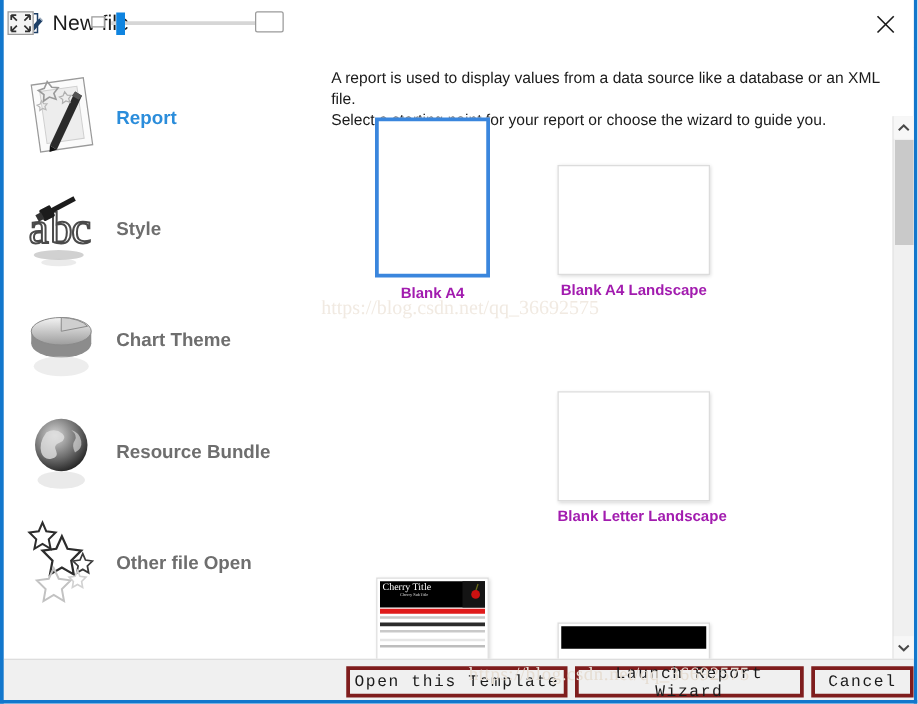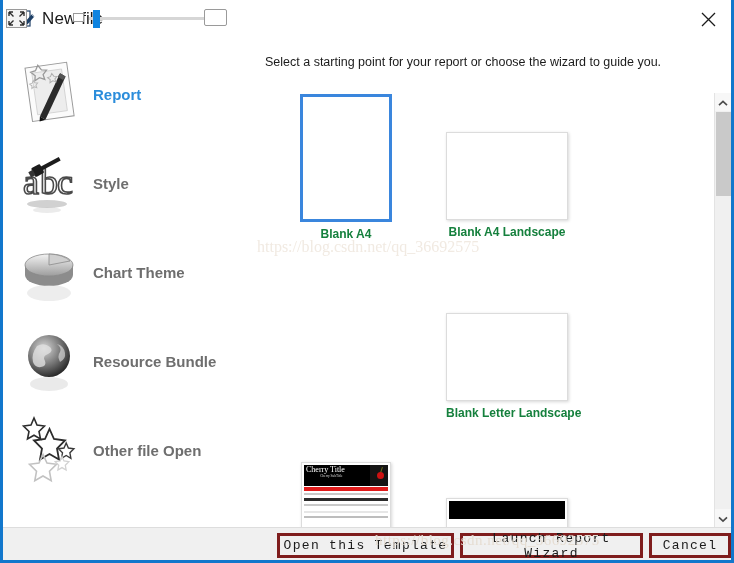--- a/index.html
+++ b/index.html
@@ -143,21 +143,21 @@
     position: relative;
   }
   .card.selected .thumb {
     border: 3px solid #3a86dd;
     box-shadow: none;
   }
   .card-label {
     text-align: center;
     font-size: 12px;
     font-weight: bold;
-    color: #15803d;
+    color: #a21caf;
     margin-top: 5px;
     white-space: nowrap;
     font-family: "Liberation Sans", sans-serif;
   }
 
   
   .cherry {
     position: absolute;
     inset: 0;
     background: #ffffff;
@@ -480,20 +480,21 @@
           <path d="M45 52 l2 -4.4 l2 4.4 l4.8 .7 l-3.5 3.5 l.8 4.8 l-4.1 -2.4 l-4.1 2.4 l.8 -4.8 l-3.5 -3.5 Z" fill="none" stroke="#d2d2d2" stroke-width="1.3"></path>
         </svg>
       </div>
       <div class="side-label">Other file Open</div>
     </div>
 
   </div>
 
   <div class="main">
     <div class="desc">
+      <div>A report is used to display values from a data source like a database or an XML file.</div>
       <div>Select a starting point for your report or choose the wizard to guide you.</div>
     </div>
 
     <div class="gallery">
 
       <div class="card selected" style="left:44px; top:1px;">
         <div class="thumb" style="width:92px;height:128px;"></div>
         <div class="card-label">Blank A4</div>
       </div>
 

